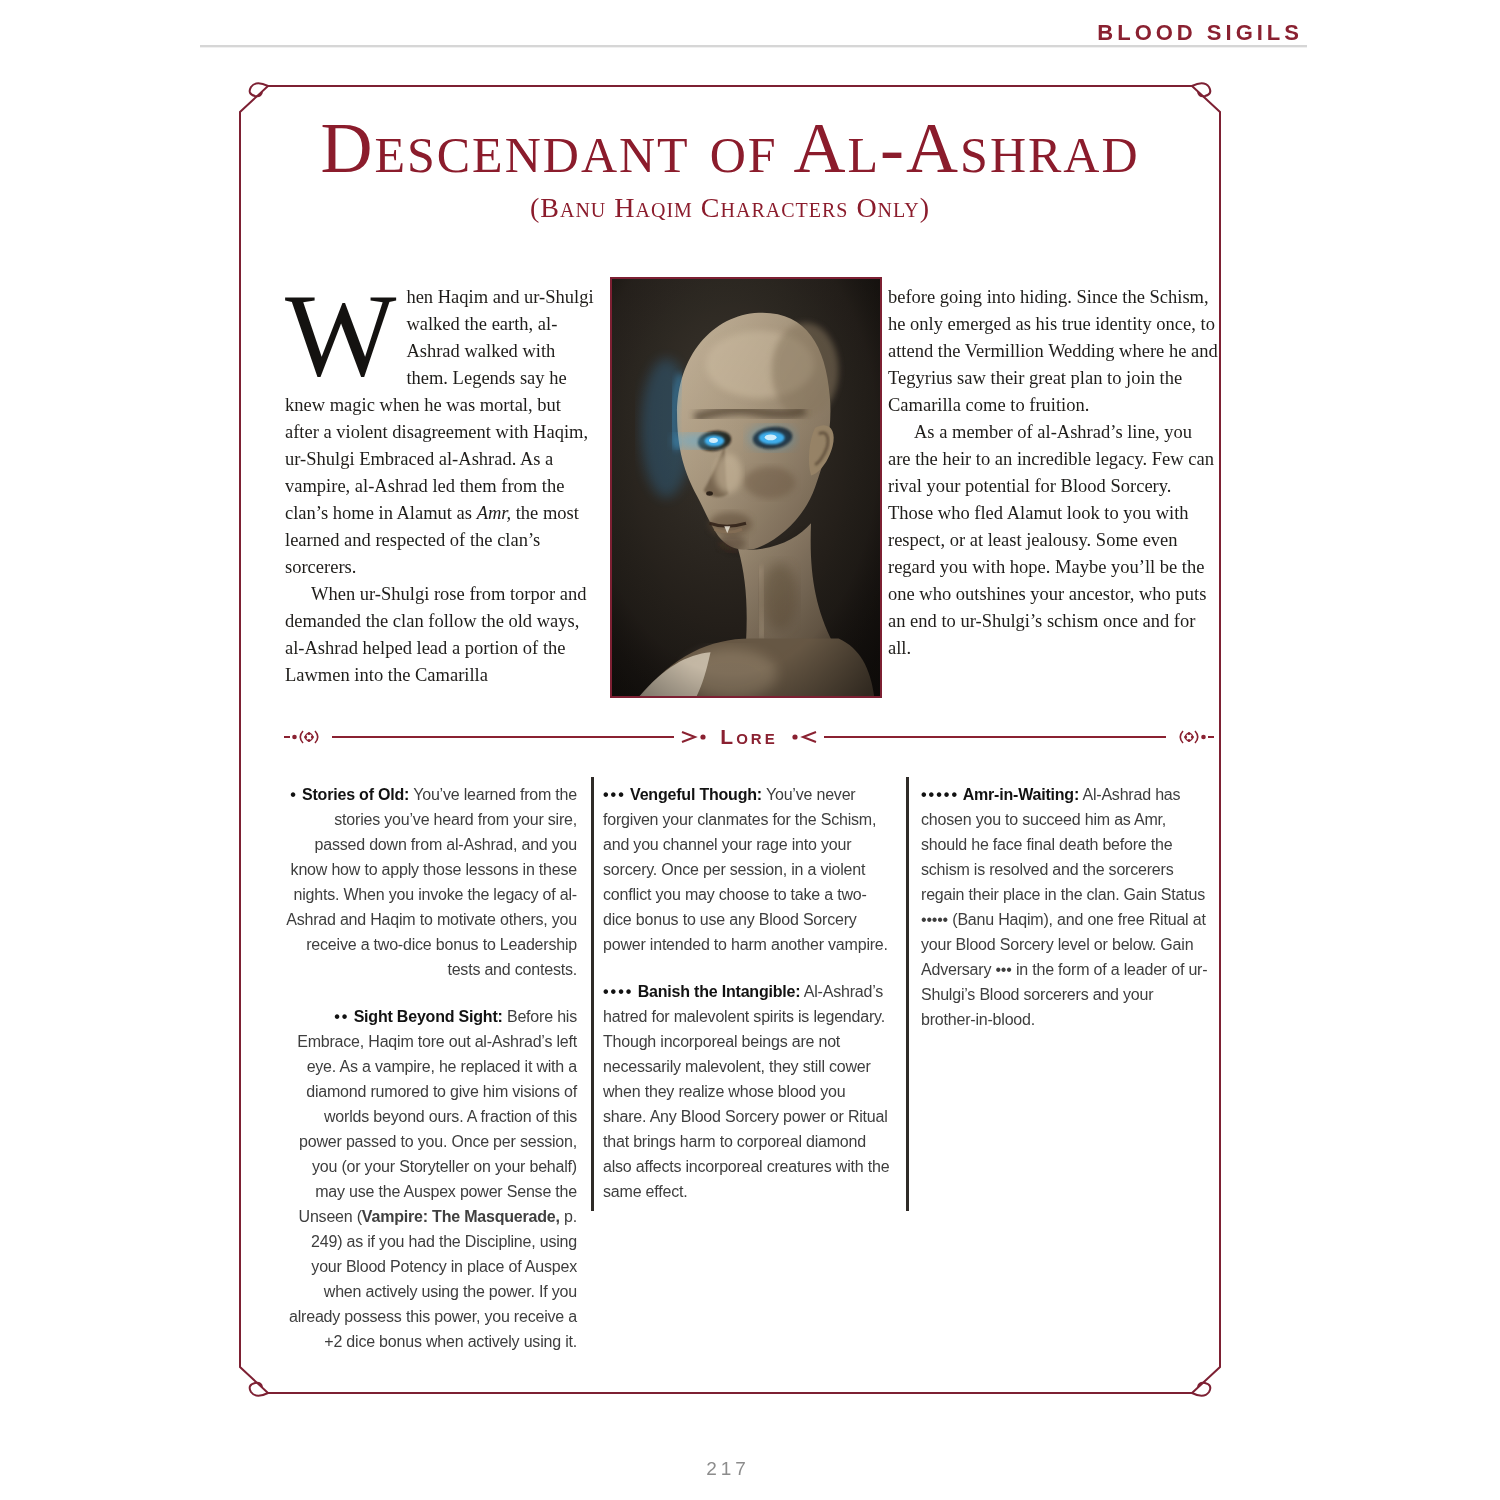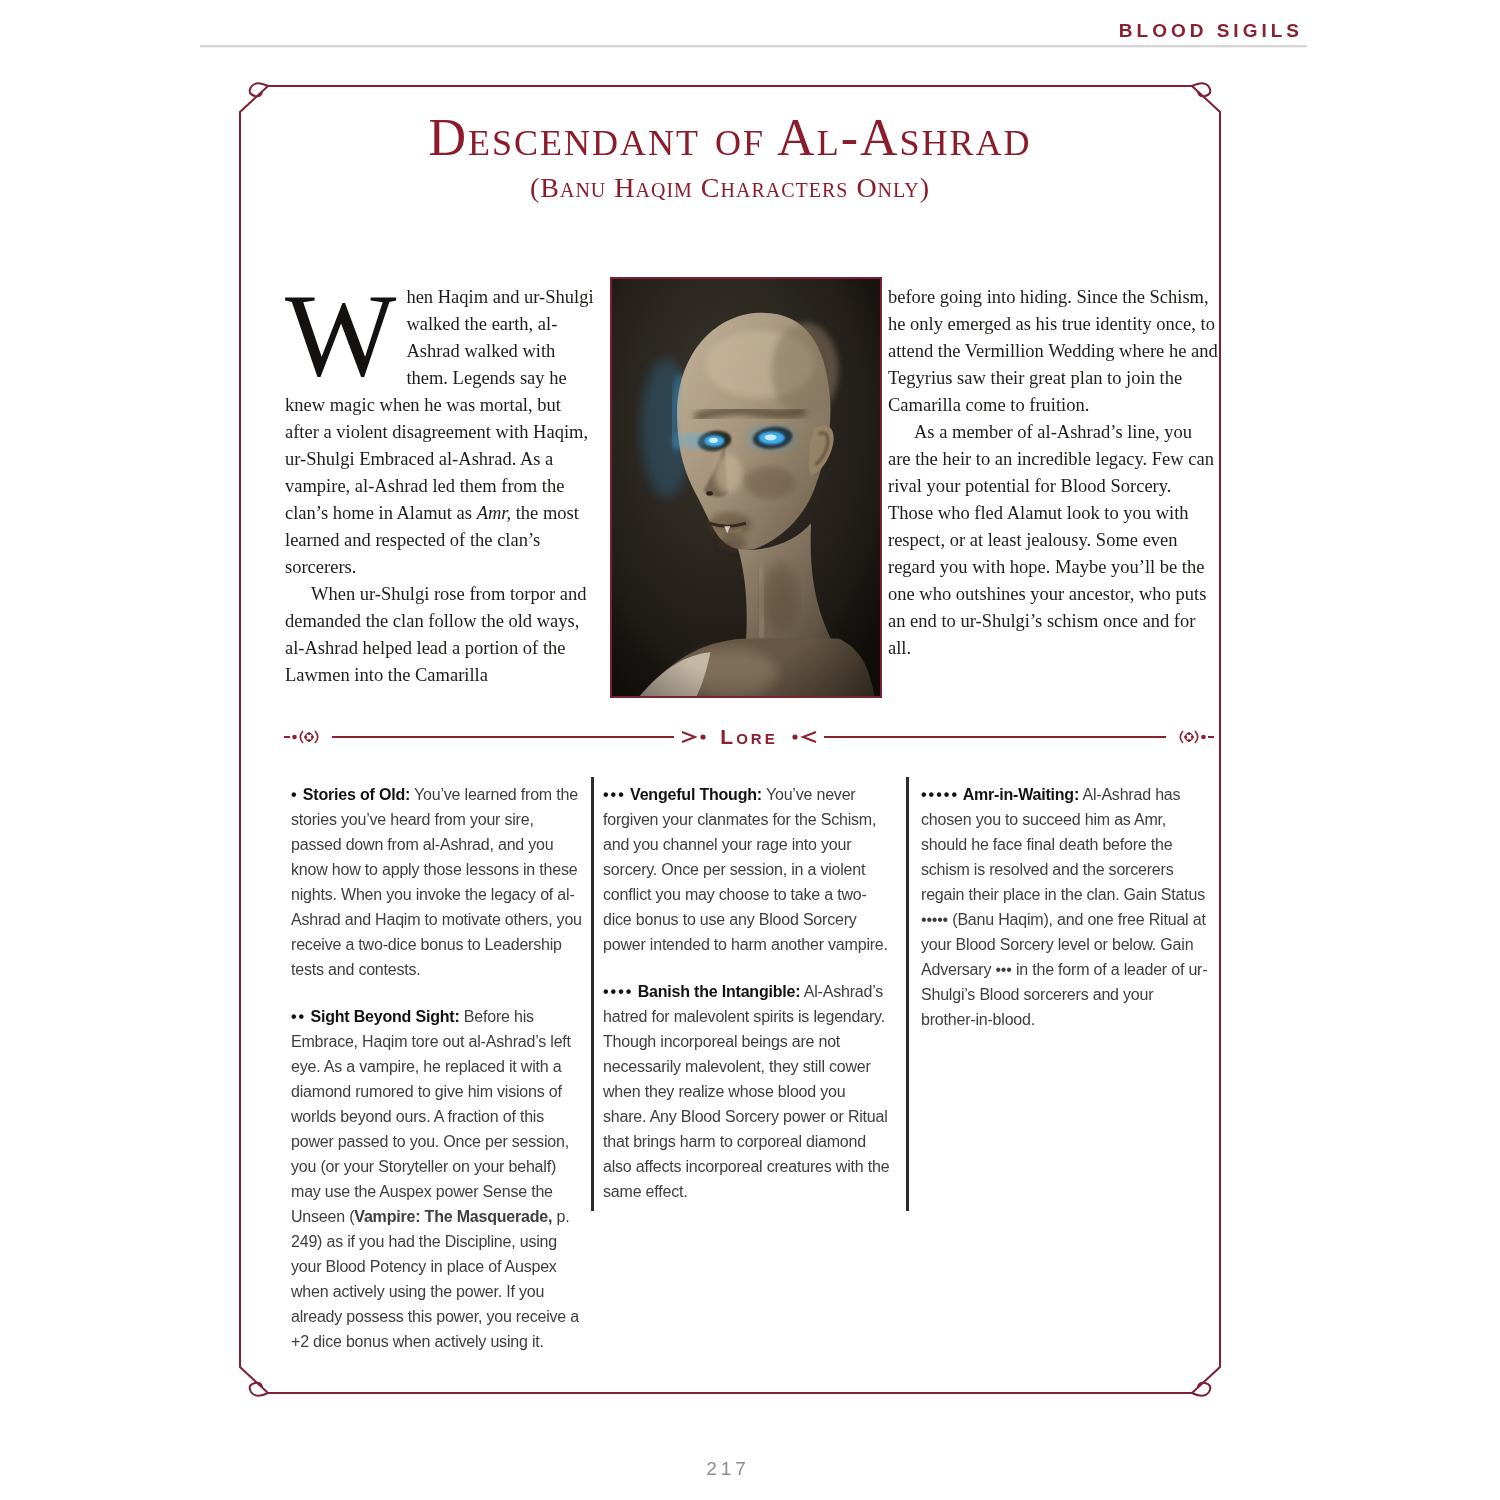--- a/index.html
+++ b/index.html
@@ -2,30 +2,30 @@
 <html><head>
 <meta charset="utf-8">
 <style>
   * { margin:0; padding:0; box-sizing:border-box; }
   html,body { width:1500px; height:1500px; background:#ffffff; position:relative;
               font-family:"Liberation Serif", serif; }
   .abs { position:absolute; }
 
   
   .running-header { top:20px; right:197px; font-family:"Liberation Sans", sans-serif;
-    font-weight:bold; font-size:19px; letter-spacing:4px; color:#8a2131; }
+    font-weight:bold; font-size:22px; letter-spacing:4px; color:#8a2131; }
   .header-rule { top:45px; left:200px; width:1107px; height:3px;
     background:#d6d6d6; border-bottom:1px solid #f0f0f0; }
 
   
   .page-frame { left:0; top:0; width:1500px; height:1500px; pointer-events:none; }
 
   
   .title-block { left:238px; top:112px; width:984px; text-align:center; color:#8b1c2c; }
-  .page-title { font-variant:small-caps; font-size:52px; line-height:1.0; letter-spacing:2px; }
+  .page-title { font-variant:small-caps; font-size:72px; line-height:1.0; letter-spacing:2px; }
   .page-subtitle { font-variant:small-caps; font-size:28px; line-height:1.1; letter-spacing:1px; margin-top:9px; }
 
   
   .intro-col { font-size:18.5px; line-height:27px; color:#1f1d1a; text-align:left; }
   .intro-left  { left:285px; top:284px; width:312px; }
   .intro-right { left:888px; top:284px; width:330px; }
   .intro-col p.indent { text-indent:26px; }
   .drop-cap { float:left; font-size:118px; line-height:0.78; padding:6px 10px 0 0; color:#141210; }
   .ital { font-style:italic; }
 
@@ -38,21 +38,21 @@
   .lore-divider { left:283px; top:724px; width:932px; height:26px;
     display:flex; align-items:center; gap:5px; }
   .div-line { flex:1; height:0; border-top:2px solid #8a2131; }
   .lore-label { font-family:"Liberation Sans", sans-serif; font-weight:bold;
     font-variant:small-caps; font-size:21px; letter-spacing:3px; color:#8a2131; padding:0 6px; }
   .flipx { transform:scaleX(-1); }
 
   
   .lore-col { font-family:"Liberation Sans", sans-serif; font-size:16px; line-height:25px;
     color:#3e3e3e; letter-spacing:-0.2px; }
-  .lore-col-1 { left:291px; top:782px; width:292px; }
+  .lore-col-1 { left:285px; top:782px; width:292px;text-align:right; }
   .lore-col-2 { left:603px; top:782px; width:288px; }
   .lore-col-3 { left:921px; top:782px; width:290px; }
   .lore-entry + .lore-entry { margin-top:22px; }
   .lore-head { font-weight:bold; color:#121212; }
   .entry-dots { letter-spacing:2px; }
   .seg-bold { font-weight:bold; color:#404040; }
 
   .column-rule { width:3px; background:#2f2b28; top:777px; height:434px; }
   .column-rule-1 { left:591px; }
   .column-rule-2 { left:906px; }

